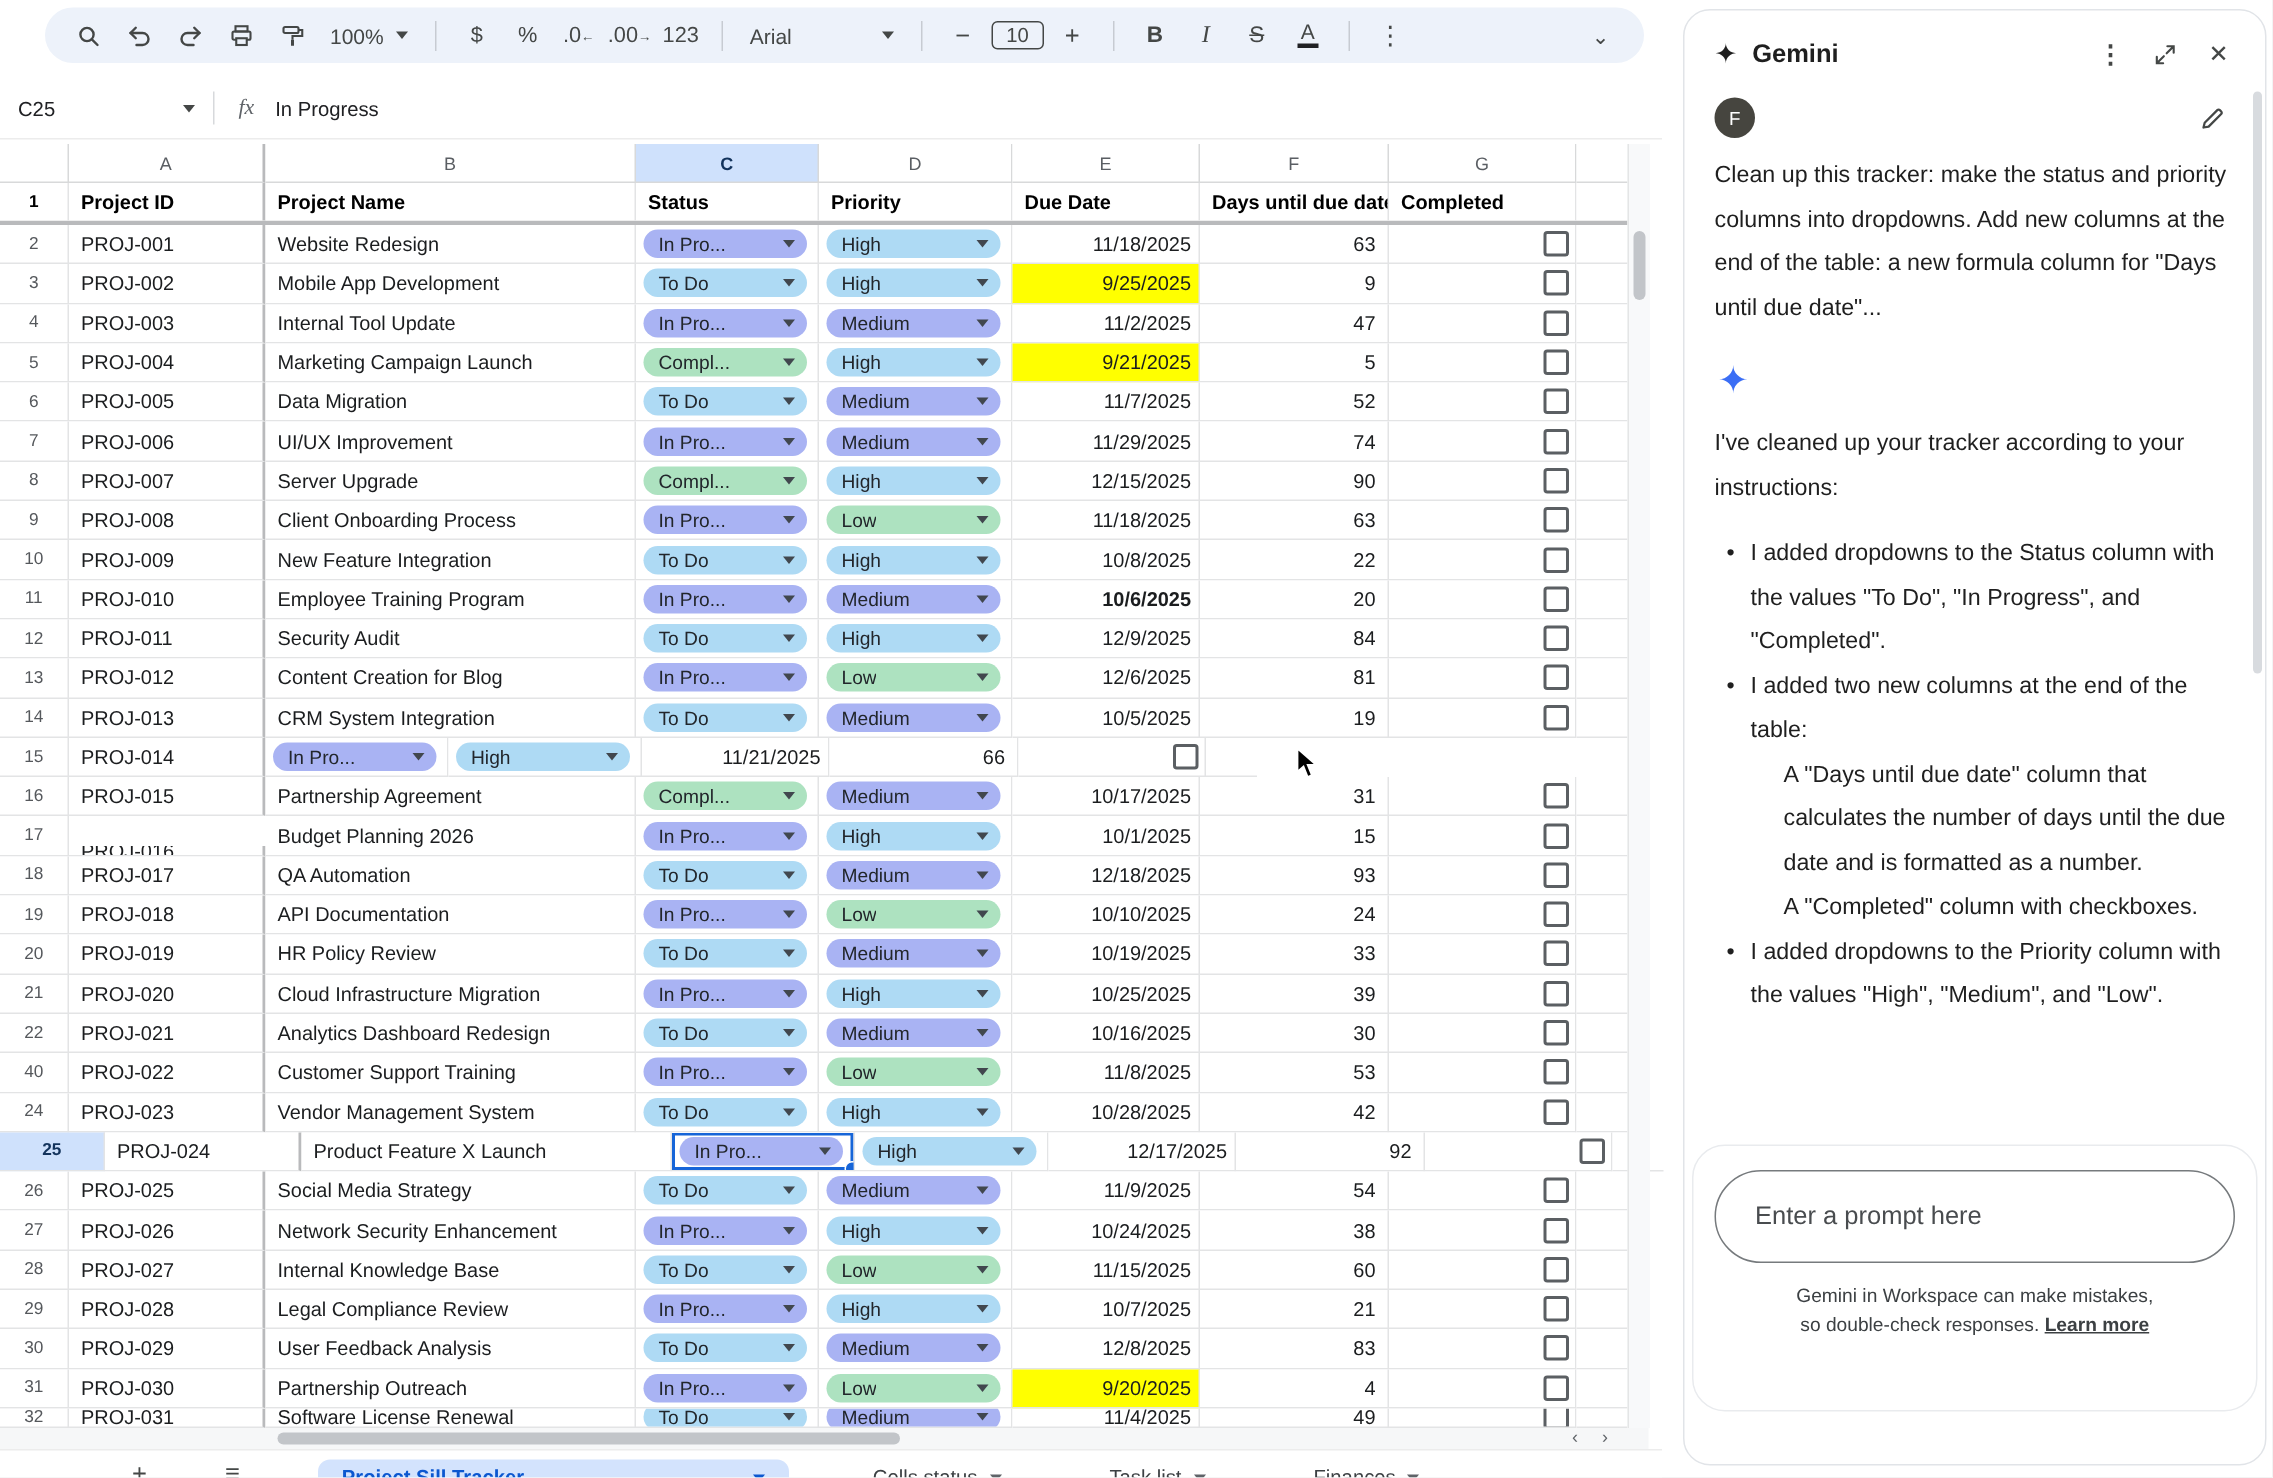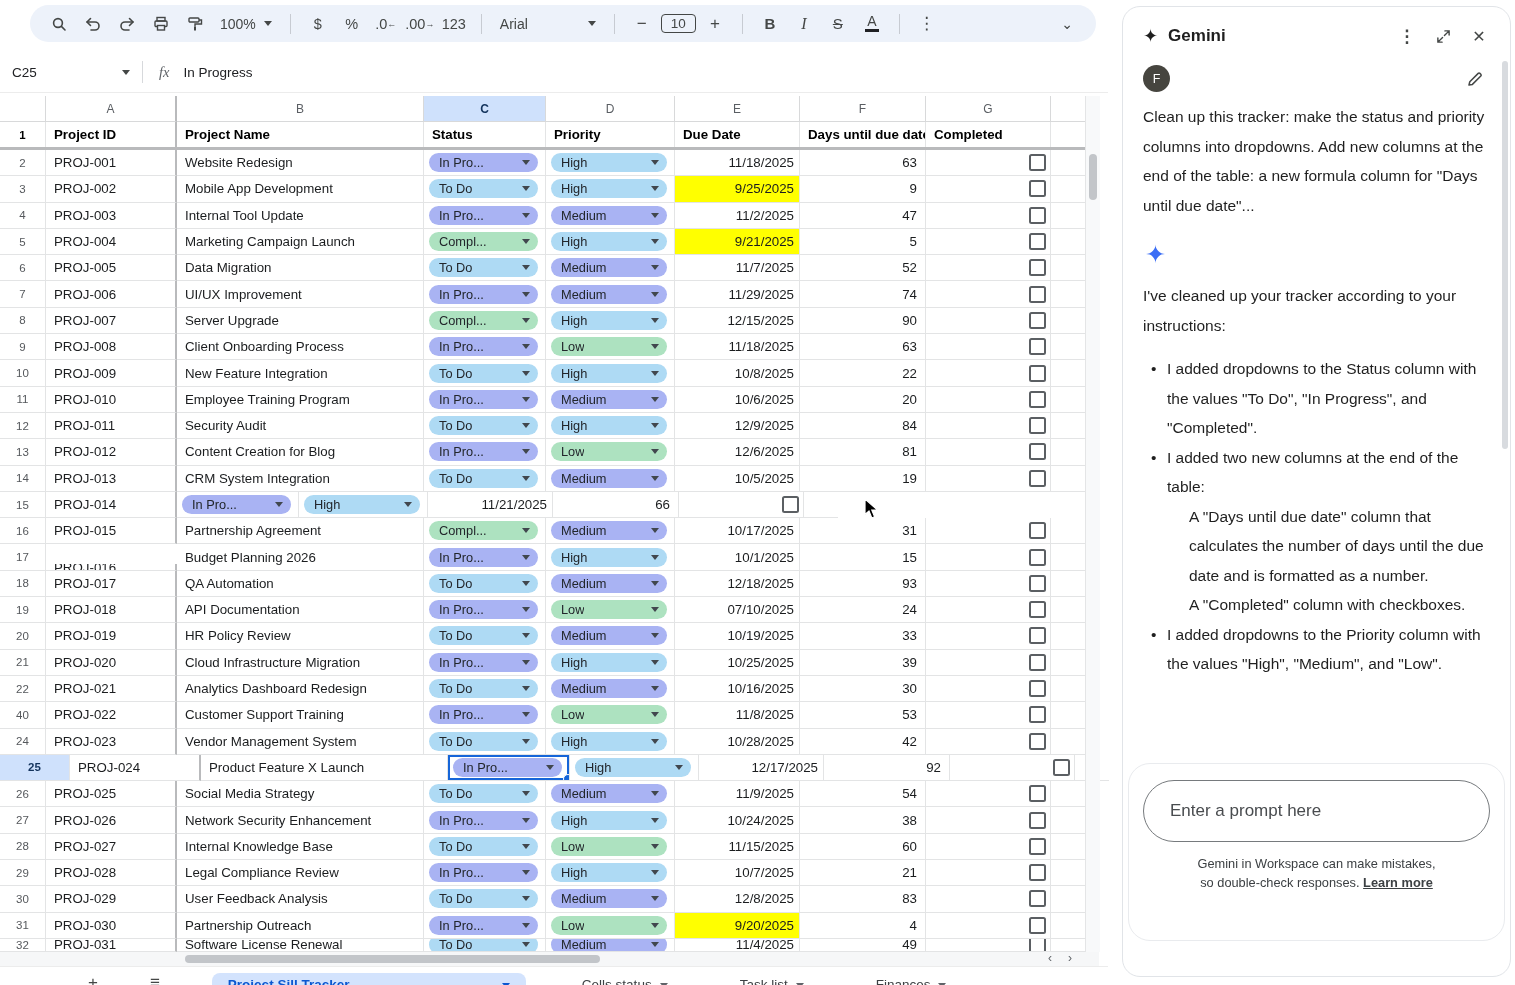--- a/index.html
+++ b/index.html
@@ -452,21 +452,21 @@
             <div class="lbl">In Pro...</div>
             <div class="tri"></div>
           </div>
         </div>
         <div class="cell cc" style="width: 129px;">
           <div class="chip" style="background: rgb(169, 179, 243);">
             <div class="lbl">Medium</div>
             <div class="tri"></div>
           </div>
         </div>
-        <div class="cell date" style="width: 125px;">10/6/2025</div>
+        <div class="cell date" style="width: 125px; font-weight: bold;">10/6/2025</div>
         <div class="cell num" style="width: 126px;">20</div>
         <div class="cell " style="width: 125px;">
           <div class="cbx"></div>
         </div>
         <div class="cell blank" style="width: 34px;"></div>
       </div>
       <div class="grow">
         <div class="cell rn" style="width: 46px;">12</div>
         <div class="cell ta frozen-r" style="width: 131px;">PROJ-011</div>
         <div class="cell ta" style="width: 247px;">Security Audit</div>
@@ -635,21 +635,21 @@
             <div class="lbl">In Pro...</div>
             <div class="tri"></div>
           </div>
         </div>
         <div class="cell cc" style="width: 129px;">
           <div class="chip" style="background: rgb(173, 226, 192);">
             <div class="lbl">Low</div>
             <div class="tri"></div>
           </div>
         </div>
-        <div class="cell date" style="width: 125px;">07/10/2025</div>
+        <div class="cell date" style="width: 125px;">10/10/2025</div>
         <div class="cell num" style="width: 126px;">24</div>
         <div class="cell " style="width: 125px;">
           <div class="cbx"></div>
         </div>
         <div class="cell blank" style="width: 34px;"></div>
       </div>
       <div class="grow">
         <div class="cell rn" style="width: 46px;">20</div>
         <div class="cell ta frozen-r" style="width: 131px;">PROJ-019</div>
         <div class="cell ta" style="width: 247px;">HR Policy Review</div>

